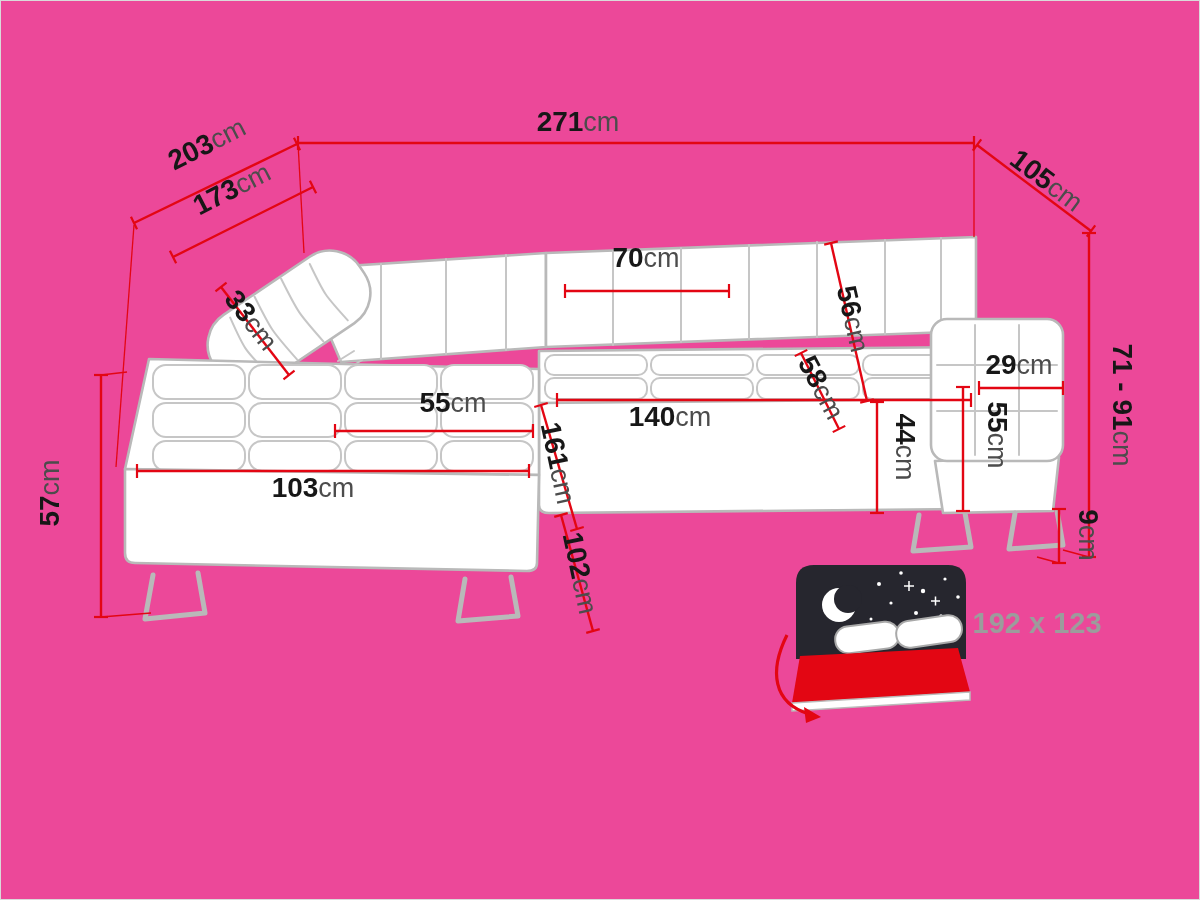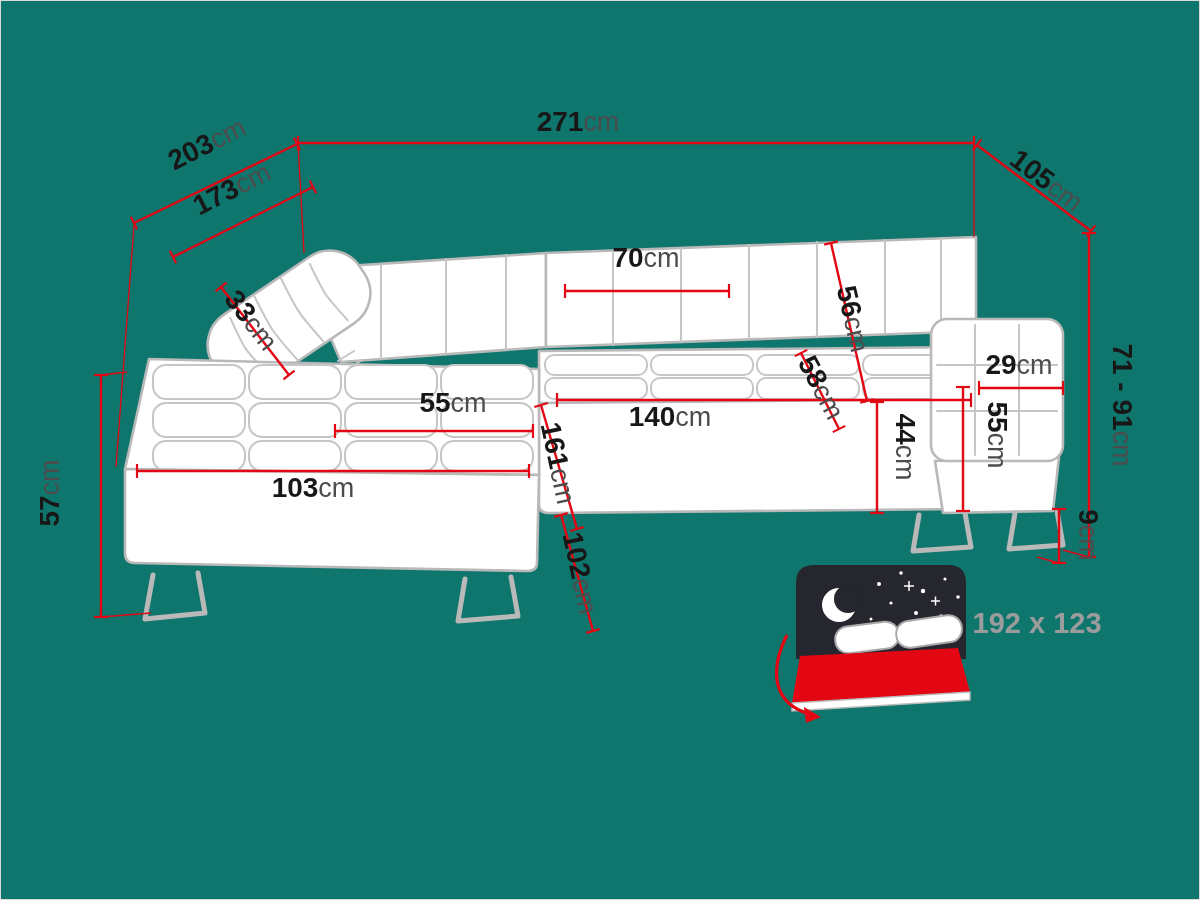--- a/index.html
+++ b/index.html
@@ -1,16 +1,16 @@
 <!DOCTYPE html>
 <html><head>
 <meta charset="utf-8">
 <style>
   html,body{margin:0;padding:0;background:#ffffff}
-  .canvas{position:relative;width:1200px;height:900px;background:#0f766e;border:1px solid #dadada;
+  .canvas{position:relative;width:1200px;height:900px;background:#ec4899;border:1px solid #dadada;
           box-sizing:border-box;font-family:"Liberation Sans",sans-serif;overflow:hidden}
   svg{display:block}
   
   .dim{stroke:#e30613;stroke-width:2.4;fill:none}
   .ext{stroke:#e30613;stroke-width:1.3;fill:none}
   .tick{stroke:#e30613;stroke-width:2.2}
   
   .out{stroke:#b9b9b9;stroke-width:2.6;fill:#ffffff;stroke-linejoin:round;stroke-linecap:round}
   .cell{stroke:#c6c6c6;stroke-width:2;fill:#ffffff}
   .tl{stroke:#c6c6c6;stroke-width:2;fill:none;stroke-linecap:round}

